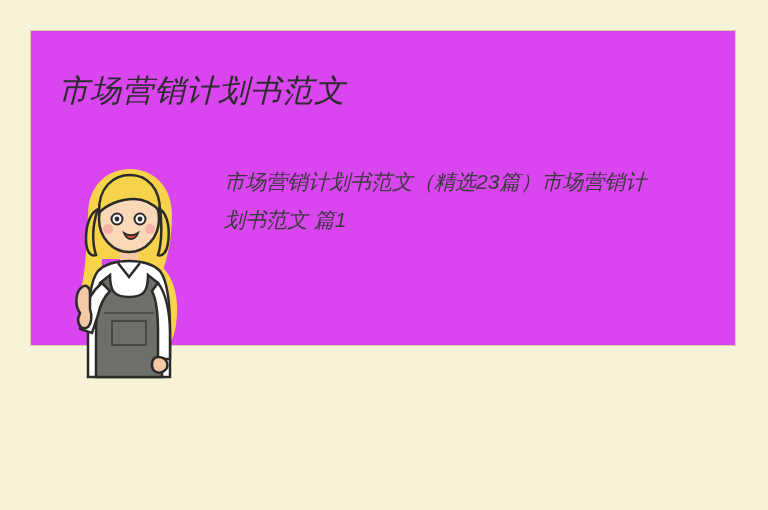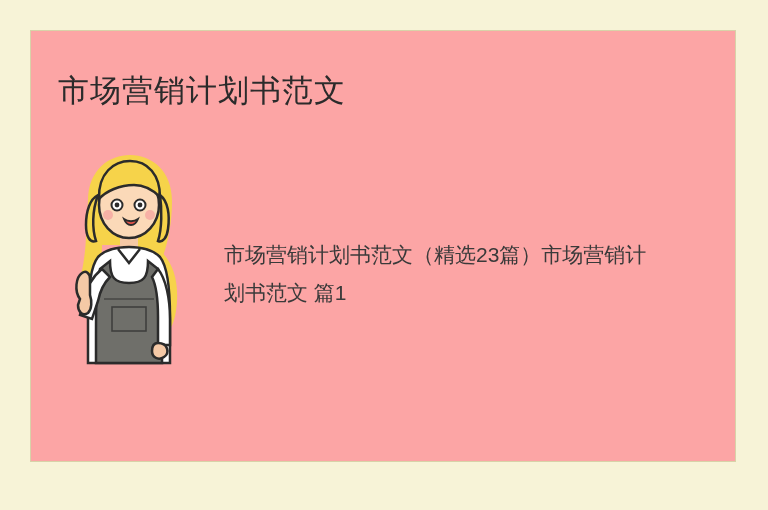--- a/index.html
+++ b/index.html
@@ -11,43 +11,44 @@
     height: 510px;
     background: #f7f3d7;
     font-family: "Liberation Sans", sans-serif;
     overflow: hidden;
   }
   .card {
     position: absolute;
     left: 30px;
     top: 30px;
     width: 706px;
-    height: 432px;
+    height: 316px;
     box-sizing: border-box;
     border: 1px solid #d8d2a8;
-    background: #fca5a5;
+    background: #d946ef;
+    font-style: italic;
   }
   .title {
     position: absolute;
     left: 27px;
     top: 40px;
     font-size: 31px;
     line-height: 40px;
     color: #2b2b2b;
     letter-spacing: 1px;
     font-weight: normal;
     margin: 0;
   }
   .content {
     position: absolute;
     left: 27px;
-    top: 118px;
+    top: 132px;
     right: 24px;
     display: flex;
-    align-items: center;
+    align-items: flex-start;
   }
   .thumb {
     width: 140px;
     height: 250px;
     flex: 0 0 140px;
     position: relative;
   }
   .body-text {
     margin-left: 26px;
     font-size: 21px;

